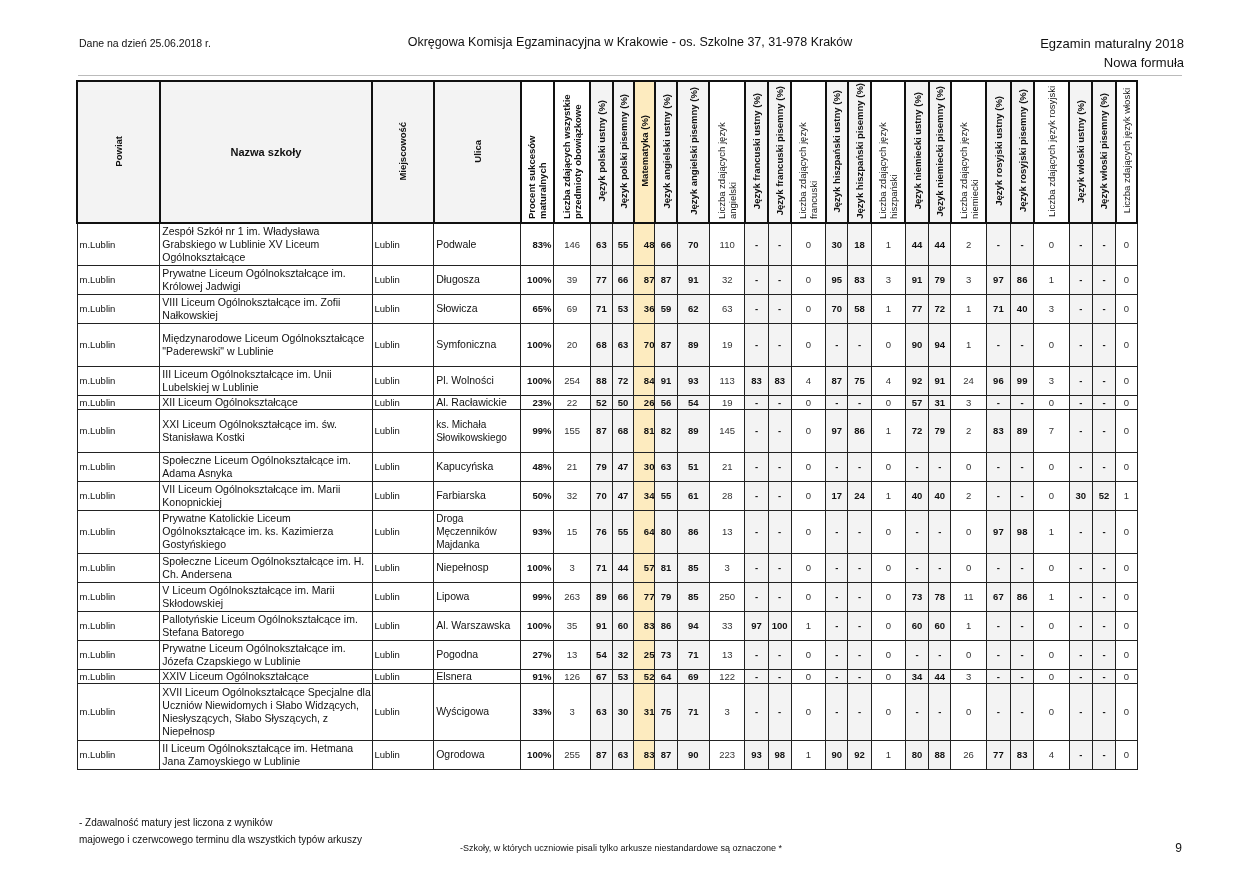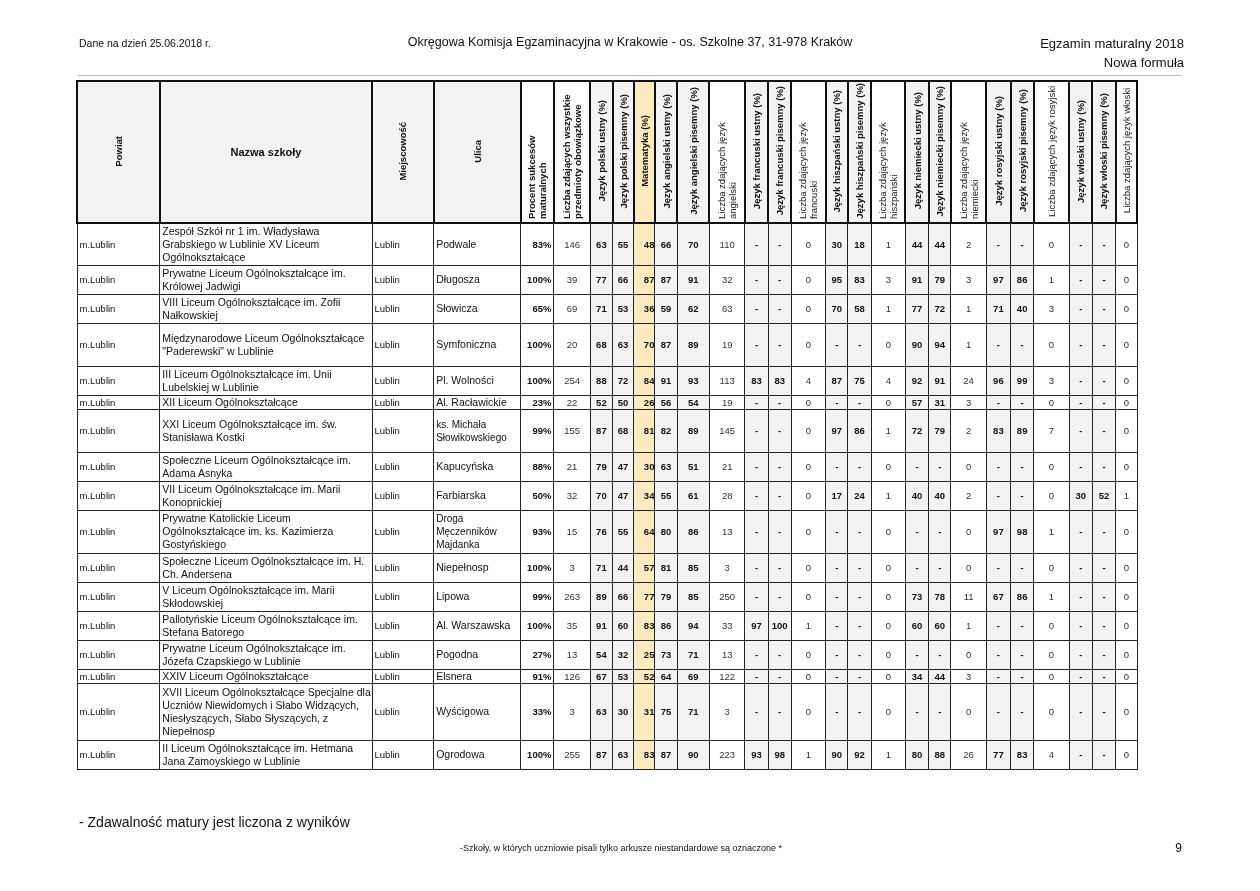--- a/index.html
+++ b/index.html
@@ -14,21 +14,21 @@
   thead th.white { background:#fff; font-weight:normal; }
   thead th.math { background:#fdebbf; }
   .vt { writing-mode:vertical-rl; transform:rotate(180deg); display:inline-block; white-space:normal; font-size:9.5px; line-height:11px; max-height:136px; text-align:left; }
   tbody td { text-align:center; font-size:9.5px; }
   tbody td.txt { text-align:left; padding-left:2px; line-height:13px; font-size:10.5px; }
   tbody td.small { font-size:10px; }
   tbody td.pct { text-align:right; padding-right:2px; font-weight:bold; }
   tbody td.m { font-weight:bold; background:#fdebbf;text-align:right; }
   tbody td.n { font-weight:normal; background:#fff; color:#333; }
   tbody td.g { background:#f3f3f3; font-weight:bold; }
-  .foot1 { position:absolute; left:79px; top:814px; font-size:14px; line-height:17px; }
+  .foot1 { position:absolute; left:79px; top:814px; font-size:10px; line-height:17px; }
   .foot2 { position:absolute; left:460px; top:843px; font-size:9px; }
   .pagenum { position:absolute; right:78px; top:841px; font-size:12px; }
 </style>
 </head>
 <body>
 
 <div class="hdr-left">Dane na dzień 25.06.2018 r.</div>
 <div class="hdr-center">
   <div>Okręgowa Komisja Egzaminacyjna w Krakowie - os. Szkolne 37, 31-978 Kraków</div>
 </div>
@@ -301,21 +301,21 @@
         <td class="n">7</td>
         <td class="g">-</td>
         <td class="g">-</td>
         <td class="n">0</td>
       </tr>
       <tr style="height: 29px;">
         <td class="txt" style="font-size: 9.5px;">m.Lublin</td>
         <td class="txt">Społeczne Liceum Ogólnokształcące im. Adama Asnyka</td>
         <td class="txt" style="font-size: 9.5px;">Lublin</td>
         <td class="txt">Kapucyńska</td>
-        <td class="pct">88%</td>
+        <td class="pct">48%</td>
         <td class="n">21</td>
         <td class="g">79</td>
         <td class="g">47</td>
         <td class="m">30</td>
         <td class="g">63</td>
         <td class="g">51</td>
         <td class="n">21</td>
         <td class="g">-</td>
         <td class="g">-</td>
         <td class="n">0</td>
@@ -591,15 +591,16 @@
         <td class="n">4</td>
         <td class="g">-</td>
         <td class="g">-</td>
         <td class="n">0</td>
       </tr>
     </tbody>
 </table>
 
 <div class="foot1">
   <div>- Zdawalność matury jest liczona z wyników</div>
+  <div>majowego i czerwcowego terminu dla wszystkich typów arkuszy</div>
 </div>
 <div class="foot2">-Szkoły, w których uczniowie pisali tylko arkusze niestandardowe są oznaczone *</div>
 <div class="pagenum">9</div>
 
 </body></html>

